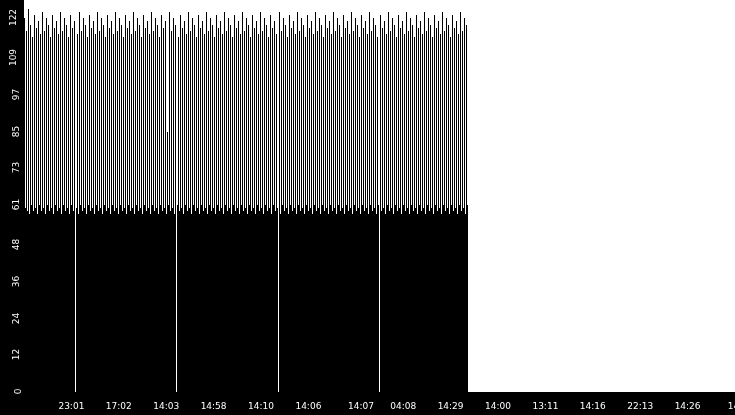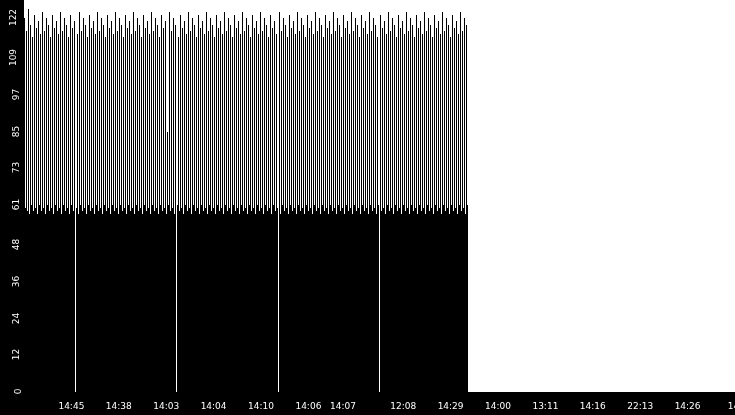--- a/index.html
+++ b/index.html
@@ -533,28 +533,28 @@
       <div class="ytick" style="top: 276.75px;"><span>36</span></div>
       <div class="ytick" style="top: 240px;"><span>48</span></div>
       <div class="ytick" style="top: 200.188px;"><span>61</span></div>
       <div class="ytick" style="top: 163.438px;"><span>73</span></div>
       <div class="ytick" style="top: 126.688px;"><span>85</span></div>
       <div class="ytick" style="top: 89.9375px;"><span>97</span></div>
       <div class="ytick" style="top: 53.1875px;"><span>109</span></div>
       <div class="ytick" style="top: 13.375px;"><span>122</span></div>
     </div>
   <div id="xtick-layer">
-      <div class="xtick" style="left: 51.4px; width: 40px;">14:45</div>
-      <div class="xtick" style="left: 98.8px; width: 40px;">14:38</div>
+      <div class="xtick" style="left: 51.4px; width: 40px;">23:01</div>
+      <div class="xtick" style="left: 98.8px; width: 40px;">17:02</div>
       <div class="xtick" style="left: 146.2px; width: 40px;">14:03</div>
-      <div class="xtick" style="left: 193.6px; width: 40px;">14:04</div>
+      <div class="xtick" style="left: 193.6px; width: 40px;">14:58</div>
       <div class="xtick" style="left: 241px; width: 40px;">14:10</div>
       <div class="xtick" style="left: 288.4px; width: 40px;">14:06</div>
-      <div class="xtick" style="left: 323px; width: 40px;">14:07</div>
-      <div class="xtick" style="left: 383.2px; width: 40px;">12:08</div>
+      <div class="xtick" style="left: 341px; width: 40px;">14:07</div>
+      <div class="xtick" style="left: 383.2px; width: 40px;">04:08</div>
       <div class="xtick" style="left: 430.6px; width: 40px;">14:29</div>
       <div class="xtick" style="left: 478px; width: 40px;">14:00</div>
       <div class="xtick" style="left: 525.4px; width: 40px;">13:11</div>
       <div class="xtick" style="left: 572.8px; width: 40px;">14:16</div>
       <div class="xtick" style="left: 620.2px; width: 40px;">22:13</div>
       <div class="xtick" style="left: 667.6px; width: 40px;">14:26</div>
       <div class="xtick" style="left: 715px; width: 40px;">14:</div>
     </div>
 
 </div>

